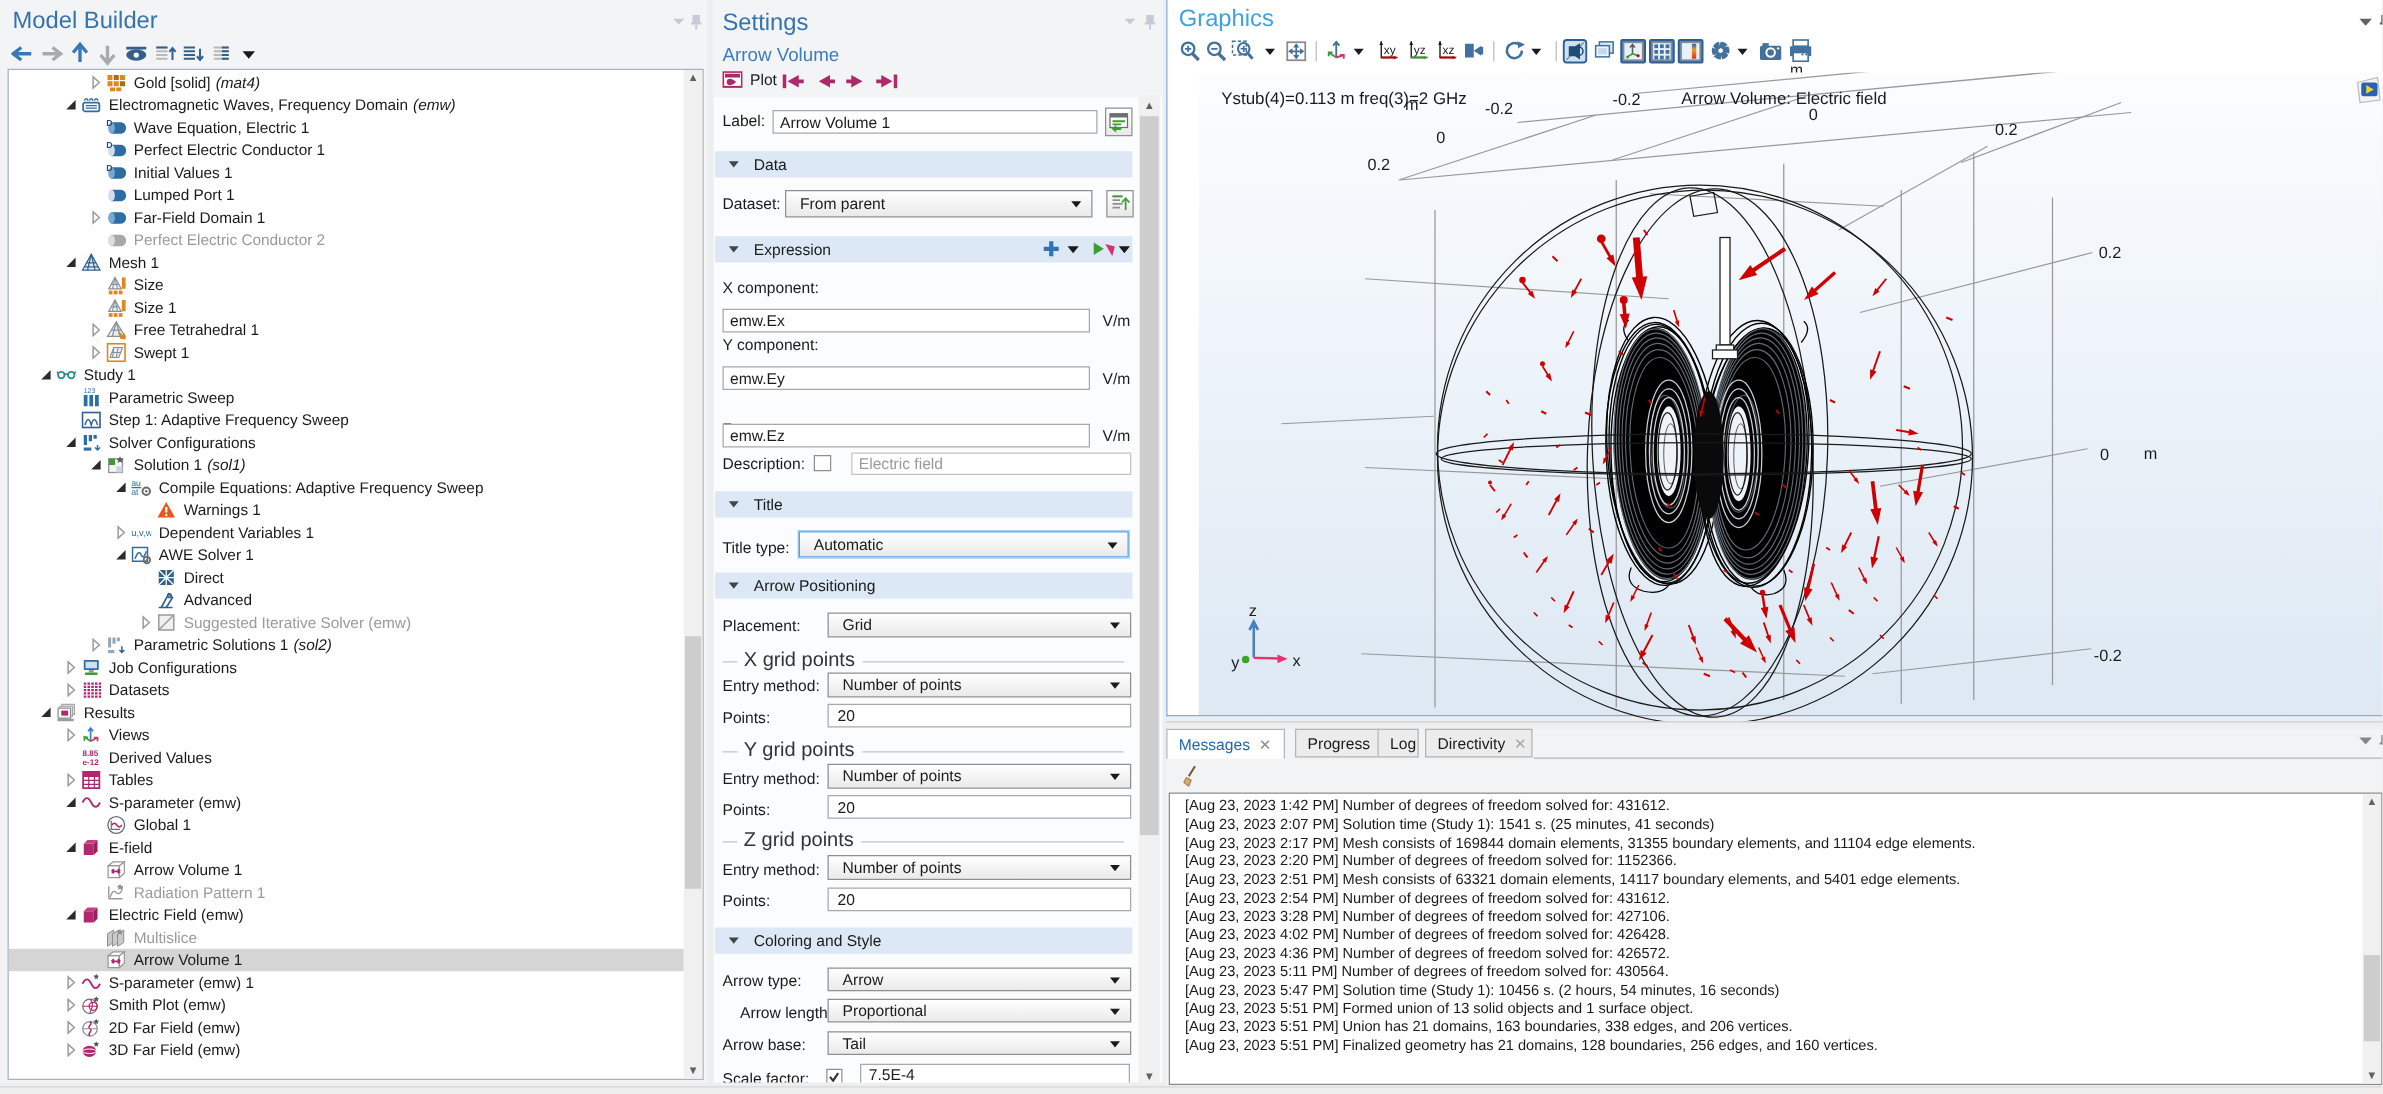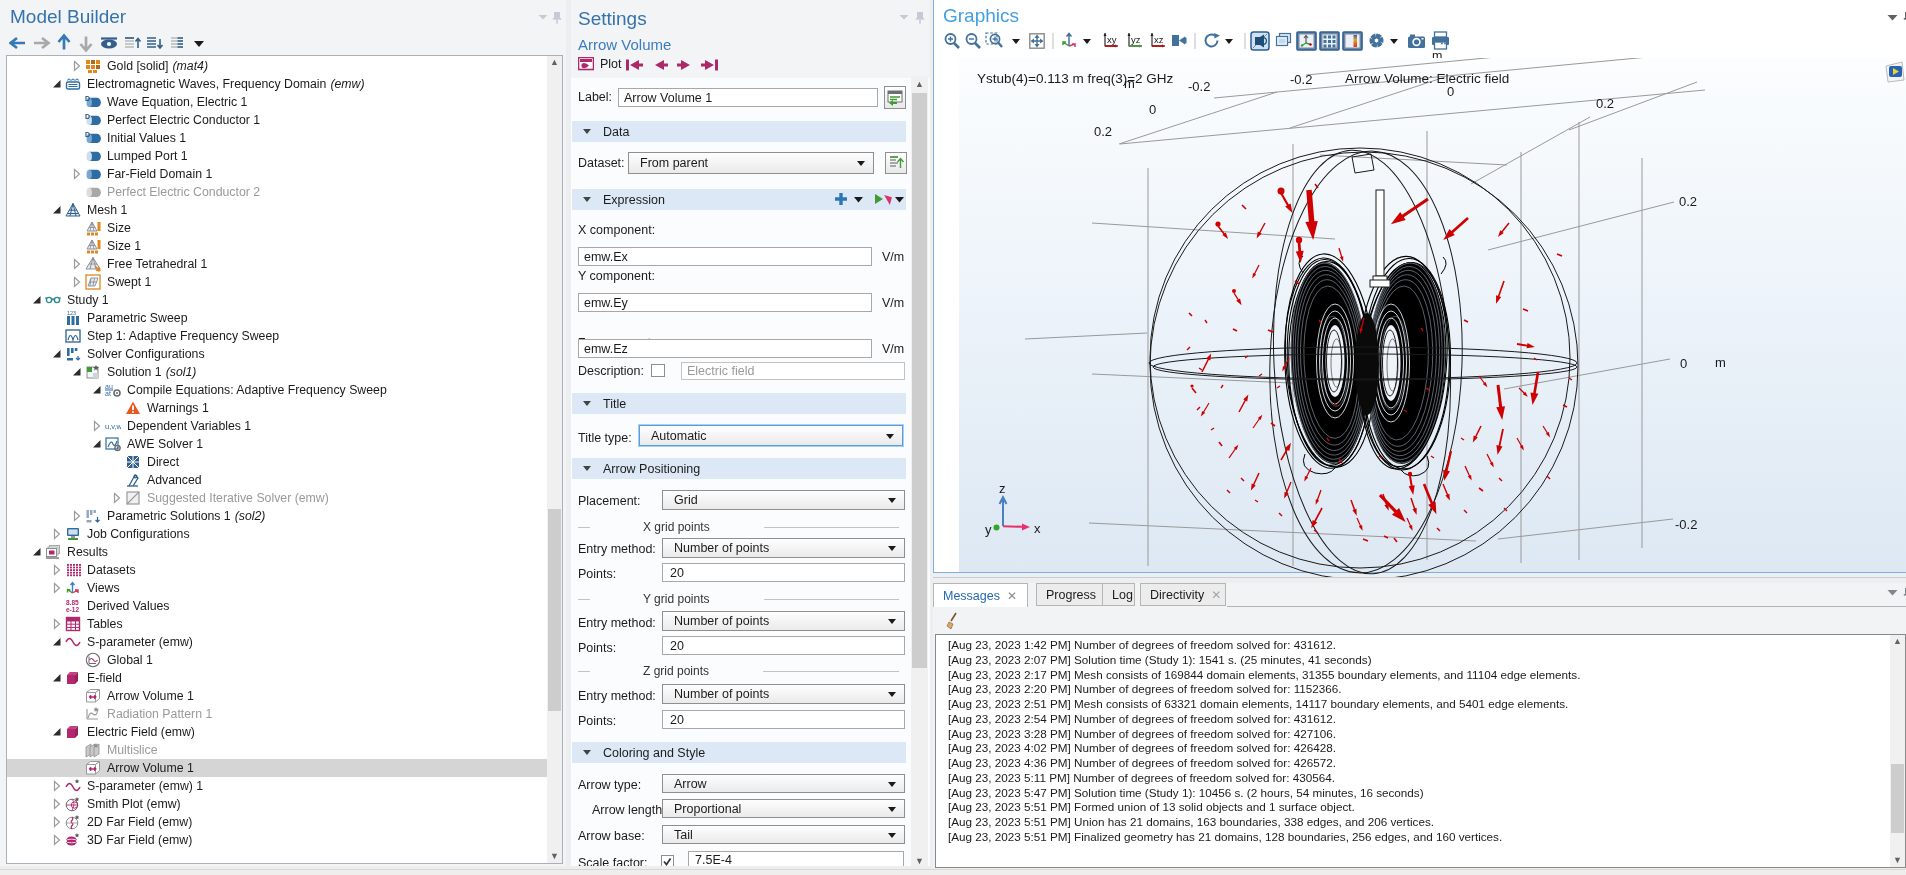--- a/index.html
+++ b/index.html
@@ -22,21 +22,21 @@
 .sthumb { position:absolute; background:#cdcdcd; }
 .sarrow { position:absolute; width:15px; height:13px; color:#616161; font-size:9px; text-align:center; line-height:13px; }
 
 #set { left:571px; top:0; width:359px; height:866px; background:#fafcfe; overflow:hidden; }
 #set .shead { position:absolute; left:1px; width:334px; height:21px; background:#dce8f5; display:flex; align-items:center; font-size:12.5px; }
 #set .shead .tri { width:0; height:0; border-left:4.5px solid transparent; border-right:4.5px solid transparent; border-top:5px solid #444; margin-left:11px; margin-right:12px; }
 .flabel { position:absolute; font-size:12.5px; }
 .tfield { position:absolute; background:#fff; border:1px solid #a8a8a8; font-size:12.5px; padding-left:5px; display:flex; align-items:center; }
 .combo { position:absolute; background:linear-gradient(#fefefe,#eaeaeb); border:1px solid #8f8f8f; font-size:12.5px; padding-left:11px; display:flex; align-items:center; }
 .combo:after { content:""; position:absolute; right:8px; top:50%; margin-top:-2px; border-left:4.5px solid transparent; border-right:4.5px solid transparent; border-top:5px solid #1a1a1a; }
-.gsep { position:absolute; left:7px; width:327px; display:flex; align-items:center; font-size:12px; color:#333;gap:48px; }
+.gsep { position:absolute; left:7px; width:327px; display:flex; align-items:center; font-size:16px; color:#333; }
 .gsep .ln { height:1px; background:#c3c3c3; flex:1; }
 .gsep .ln.l { flex:0 0 12px; margin-right:5px; }
 .gsep span { margin-right:6px; }
 .cbox { position:absolute; width:14px; height:13px; background:#fff; border:1px solid #8f8f8f; }
 
 #gfx { left:933px; top:0; width:973px; height:573px; background:#fff; border-left:1px solid #7ab0e2; border-bottom:1px solid #7ab0e2; }
 #plot { position:absolute; left:1px; top:58px; width:971px; height:514px; background:linear-gradient(180deg,#fbfdfe 0%,#ebf2f9 52%,#dde8f3 100%);margin-left:24px; }
 
 #msg { left:933px; top:583px; width:973px; height:285px; background:#f2f3f5; }
 .tab { position:absolute; top:0; height:23px; display:flex; align-items:center; font-size:12.5px; padding:0 9px; border:1px solid #b5b5b5; background:#ececec; }
@@ -446,36 +446,20 @@
             <g>
               <rect x="2" y="2" width="12" height="8" rx="1" fill="#2e6da4"></rect>
               <rect x="3.4" y="3.4" width="9.2" height="5.2" fill="#cfe0f0"></rect>
               <rect x="6" y="10" width="4" height="2" fill="#9a9a9a"></rect>
               <rect x="3" y="12" width="10" height="2" fill="#3f9c35"></rect>
             </g>
           </svg>
           <span class="tlabel">Job Configurations</span>
         </div>
     <div class="trow">
-          <span class="sp1"></span>
-          <svg class="exp" viewBox="0 0 16 16">
-            <polygon points="4,11.5 11.5,4 11.5,11.5" fill="#2b2b2b"></polygon>
-          </svg>
-          <svg class="icon" viewBox="0 0 16 16">
-            <g>
-              <rect x="4.5" y="1.5" width="10" height="8" fill="#fff" stroke="#a5a5a5"></rect>
-              <rect x="3" y="3" width="10" height="8" fill="#fff" stroke="#a5a5a5"></rect>
-              <rect x="1.5" y="4.5" width="10" height="8" fill="#fff" stroke="#8f8f8f"></rect>
-              <rect x="4" y="6.5" width="5.5" height="4" fill="#b1286e"></rect>
-              <rect x="1" y="13" width="13" height="2" fill="#9a9a9a"></rect>
-            </g>
-          </svg>
-          <span class="tlabel">Results</span>
-        </div>
-    <div class="trow">
           <span class="sp2"></span>
           <svg class="exp" viewBox="0 0 16 16">
             <polygon points="5.5,3.5 10.5,8 5.5,12.5" fill="none" stroke="#9b9b9b" stroke-width="1.2"></polygon>
           </svg>
           <svg class="icon" viewBox="0 0 16 16">
             <g fill="#b1286e">
               <rect x="2" y="2.0" width="2" height="1.8"></rect>
               <rect x="2" y="4.6" width="2" height="1.8"></rect>
               <rect x="2" y="7.2" width="2" height="1.8"></rect>
               <rect x="2" y="9.8" width="2" height="1.8"></rect>
@@ -496,20 +480,36 @@
               <rect x="11" y="9.8" width="2" height="1.8"></rect>
               <rect x="11" y="12.4" width="2" height="1.8"></rect>
               <rect x="14" y="2.0" width="2" height="1.8"></rect>
               <rect x="14" y="4.6" width="2" height="1.8"></rect>
               <rect x="14" y="7.2" width="2" height="1.8"></rect>
               <rect x="14" y="9.8" width="2" height="1.8"></rect>
               <rect x="14" y="12.4" width="2" height="1.8"></rect>
             </g>
           </svg>
           <span class="tlabel">Datasets</span>
+        </div>
+    <div class="trow">
+          <span class="sp1"></span>
+          <svg class="exp" viewBox="0 0 16 16">
+            <polygon points="4,11.5 11.5,4 11.5,11.5" fill="#2b2b2b"></polygon>
+          </svg>
+          <svg class="icon" viewBox="0 0 16 16">
+            <g>
+              <rect x="4.5" y="1.5" width="10" height="8" fill="#fff" stroke="#a5a5a5"></rect>
+              <rect x="3" y="3" width="10" height="8" fill="#fff" stroke="#a5a5a5"></rect>
+              <rect x="1.5" y="4.5" width="10" height="8" fill="#fff" stroke="#8f8f8f"></rect>
+              <rect x="4" y="6.5" width="5.5" height="4" fill="#b1286e"></rect>
+              <rect x="1" y="13" width="13" height="2" fill="#9a9a9a"></rect>
+            </g>
+          </svg>
+          <span class="tlabel">Results</span>
         </div>
     <div class="trow">
           <span class="sp2"></span>
           <svg class="exp" viewBox="0 0 16 16">
             <polygon points="5.5,3.5 10.5,8 5.5,12.5" fill="none" stroke="#9b9b9b" stroke-width="1.2"></polygon>
           </svg>
           <svg class="icon" viewBox="0 0 16 16">
             <g stroke-width="1.4" fill="none">
               <path d="M7.5 13 V3 M5.5 5 L7.5 2.5 9.5 5" stroke="#3a7fd0"></path>
               <path d="M7.5 13 L2.5 9.5 M2.5 12.5 l0 -3 3 0.5" stroke="#3f9c35"></path>

